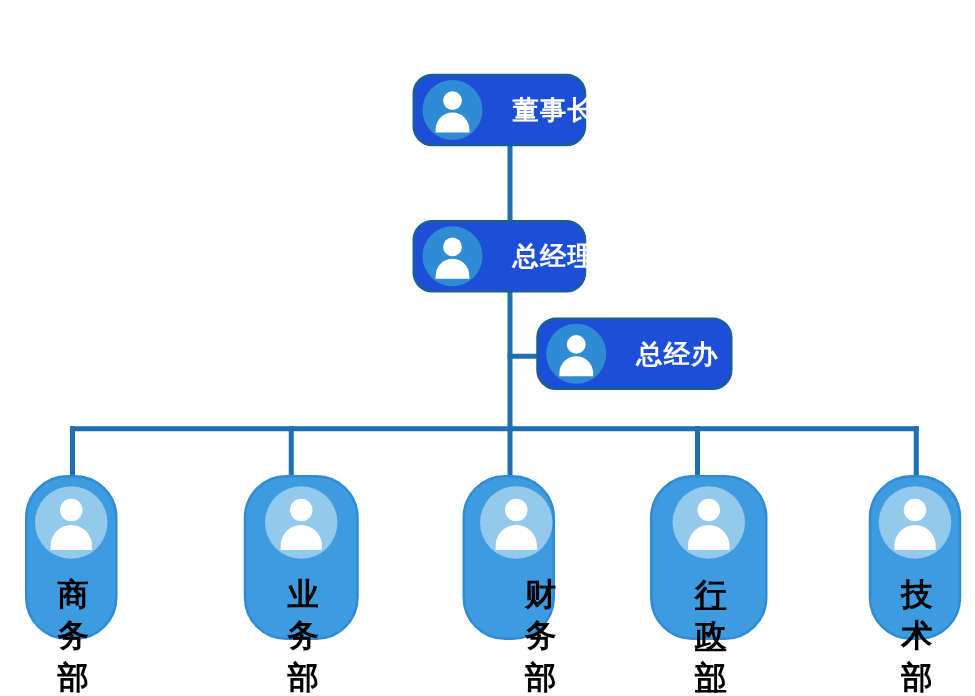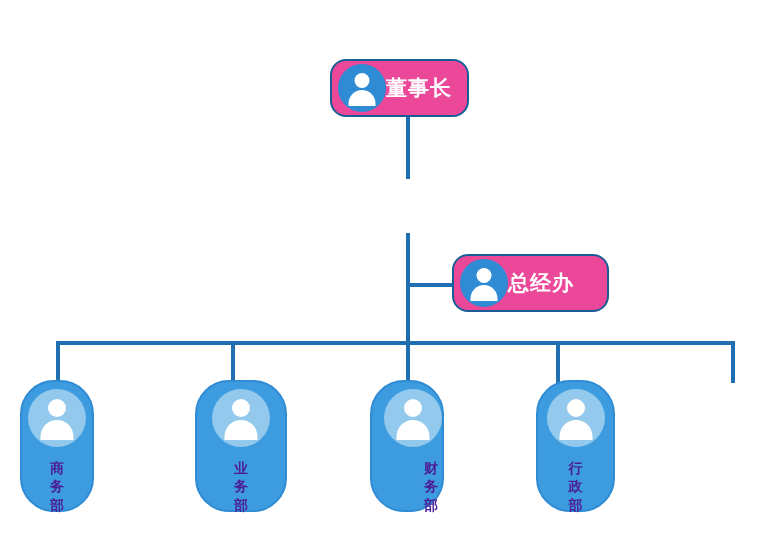--- a/index.html
+++ b/index.html
@@ -29,25 +29,25 @@
   
   .node {
     position: absolute;
     box-sizing: border-box;
     display: flex;
     align-items: center;
   }
 
   
   .node-h {
-    background: #ec4899;
+    background: #1d4ed8;
     border: 2px solid #1A5E98;
     border-radius: 16px;
     padding-left: 6px;
-    gap: 0;
+    gap: 24px;
   }
   .node-h .avatar {
     width: 48px;
     height: 48px;
     border-radius: 50%;
     background: #2E8BD4;
     flex: 0 0 auto;
     position: relative;
   }
   .node-h .label {
@@ -70,22 +70,22 @@
   }
   .node-v .avatar {
     width: 58px;
     height: 58px;
     border-radius: 50%;
     background: #93C9EC;
     flex: 0 0 auto;
     position: relative;
   }
   .node-v .label {
-    color: #4c1d95;
-    font-size: 14px;
+    color: #000000;
+    font-size: 25px;
     font-weight: bold;
     line-height: 1.32;
     margin-top: 12px;
     width: 22px;
     text-align: center;
     word-break: break-all;
     white-space: normal;
   }
 
   
@@ -137,22 +137,29 @@
   <div class="conn conn-v" style="left:731px; top:341px; height:42px;"></div>
 
   <div class="node node-h" style="left:330px; top:59px; width:139px; height:58px;">
     <span class="avatar">
       <span class="head"></span>
       <span class="body"></span>
     </span>
     <span class="label">董事长</span>
   </div>
 
-
-  <div class="node node-h" style="left:452px; top:254px; width:157px; height:58px;">
+  <div class="node node-h" style="left:330px; top:176px; width:139px; height:58px;">
+    <span class="avatar">
+      <span class="head"></span>
+      <span class="body"></span>
+    </span>
+    <span class="label">总经理</span>
+  </div>
+
+  <div class="node node-h" style="left:429px; top:254px; width:157px; height:58px;">
     <span class="avatar">
       <span class="head"></span>
       <span class="body"></span>
     </span>
     <span class="label">总经办</span>
   </div>
 
   <div class="node node-v" style="left:20px; top:380px; width:74px; height:132px;">
     <span class="avatar">
       <span class="head"></span>
@@ -170,22 +177,29 @@
   </div>
 
   <div class="node node-v" style="left:370px; top:380px; width:74px; height:132px;align-items:flex-end;">
     <span class="avatar">
       <span class="head"></span>
       <span class="body"></span>
     </span>
     <span class="label">财务部</span>
   </div>
 
-  <div class="node node-v" style="left:536px; top:380px; width:79px; height:132px;">
+  <div class="node node-v" style="left:520px; top:380px; width:94px; height:132px;text-decoration:underline;">
     <span class="avatar">
       <span class="head"></span>
       <span class="body"></span>
     </span>
     <span class="label">行政部</span>
   </div>
 
+  <div class="node node-v" style="left:695px; top:380px; width:74px; height:132px;">
+    <span class="avatar">
+      <span class="head"></span>
+      <span class="body"></span>
+    </span>
+    <span class="label">技术部</span>
+  </div>
 
 </div>
 
 </body></html>

